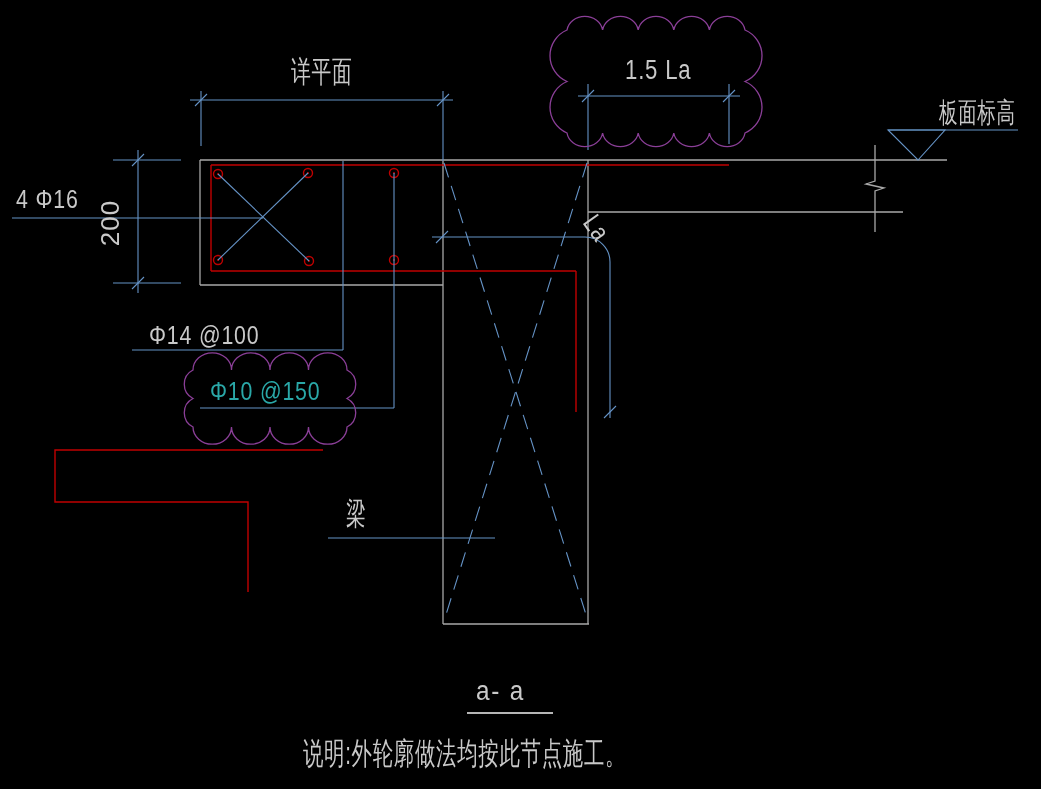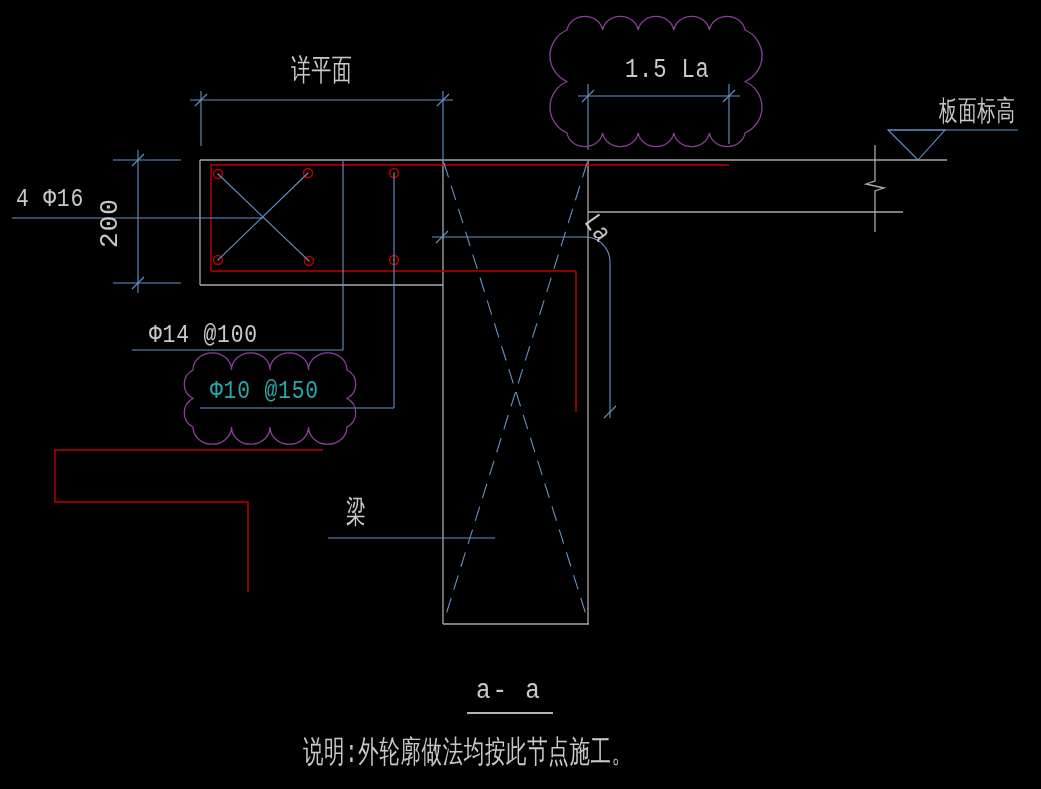--- a/index.html
+++ b/index.html
@@ -2,21 +2,21 @@
 <html style="--c-bg: #000000; --c-object: #a8a8a8; --c-dim: #6593c6; --c-rebar: #c00000; --c-cloud: #8b3f98; --c-revision_text: #2aa8a8; --c-text: #c9c9c9;"><head>
 <meta charset="utf-8">
 <style>
   :root{
     --c-bg:#000000; --c-object:#a8a8a8; --c-dim:#6593c6; --c-rebar:#c00000;
     --c-cloud:#8b3f98; --c-revision_text:#2aa8a8; --c-text:#c9c9c9;
   }
   html,body{margin:0;padding:0;background:#000;}
   #canvas{
     position:relative;width:1041px;height:789px;background:var(--c-bg);
-    overflow:hidden;font-family:Liberation Mono, monospace;
+    overflow:hidden;font-family:Liberation Sans, sans-serif;
   }
   #draw{position:absolute;left:0;top:0;}
   .ln-obj{stroke:var(--c-object);stroke-width:1.3;fill:none;}
   .ln-dim{stroke:var(--c-dim);stroke-width:1.1;fill:none;}
   .ln-red{stroke:var(--c-rebar);stroke-width:1.4;fill:none;}
   .ln-cloud{stroke:var(--c-cloud);stroke-width:1.3;fill:none;}
   .dashed{stroke-dasharray:15,9;}
   .lbl{
     position:absolute;color:var(--c-text);white-space:nowrap;line-height:1;
     transform-origin:left top;font-weight:400;letter-spacing:1px;

